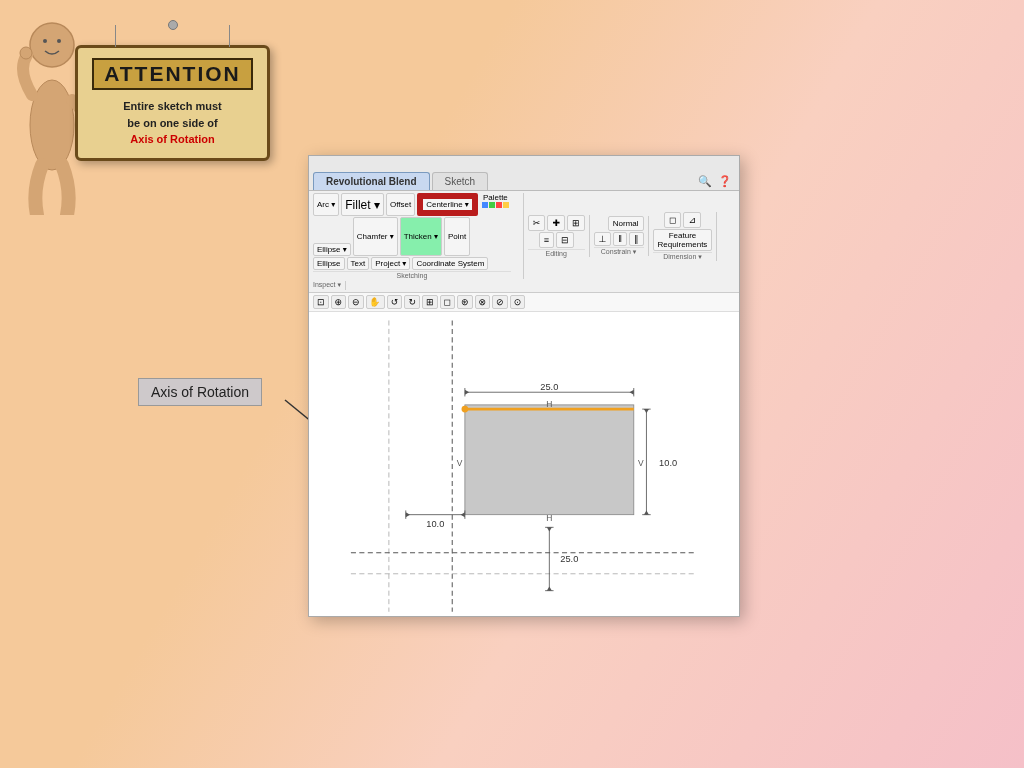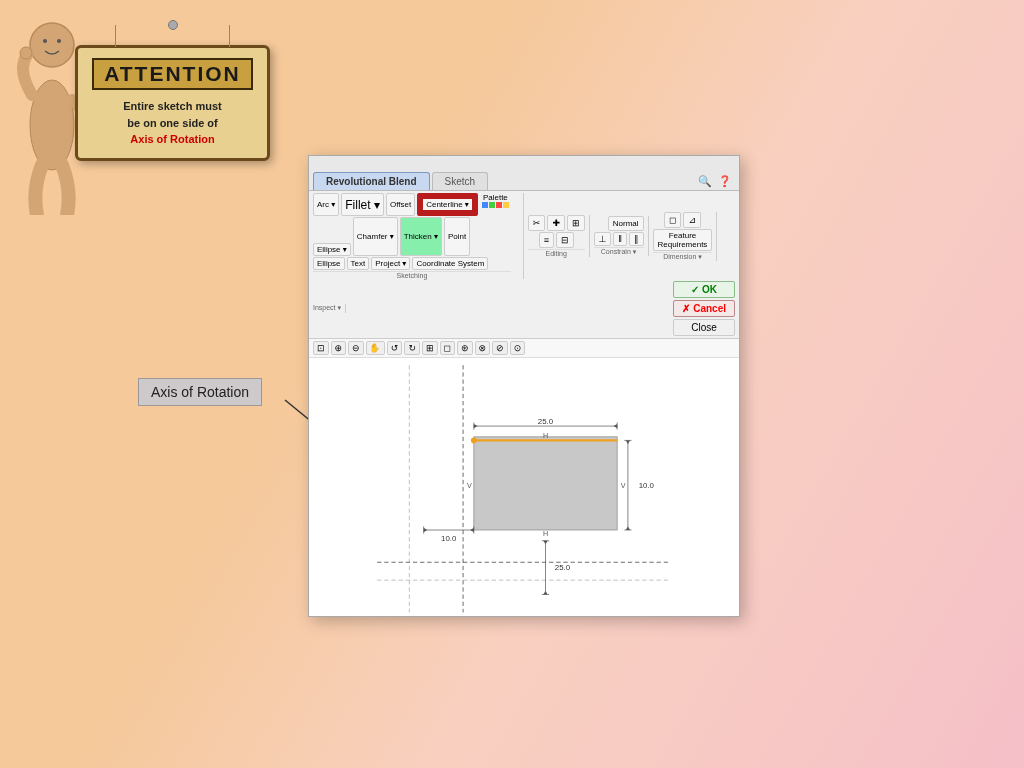--- a/index.html
+++ b/index.html
@@ -157,25 +157,20 @@
         <div style="display:flex;gap:2px;justify-content:center;">
           <button style="font-size:8px;padding:1px 4px;background:#f5f5f5;border:1px solid #ccc;border-radius:2px;cursor:pointer;white-space:nowrap;">Feature<br>Requirements</button>
         </div>
         <div style="font-size:7px;color:#666;text-align:center;border-top:1px solid #ddd;">Dimension ▾</div>
       </div>
 
       <div style="display:flex;flex-direction:column;gap:1px;border-right:1px solid #ccc;padding-right:4px;margin-right:2px;">
         <div style="font-size:7px;color:#666;text-align:center;padding-bottom:1px;">Inspect ▾</div>
       </div>
 
-      <div style="display:flex;flex-direction:column;gap:2px;margin-left:auto;">
-        <button style="font-size:10px;padding:2px 8px;background:#e8f4e8;border:1px solid #88bb88;border-radius:2px;cursor:pointer;color:green;font-weight:bold;">✓ OK</button>
-        <button style="font-size:10px;padding:2px 8px;background:#f4e8e8;border:1px solid #bb8888;border-radius:2px;cursor:pointer;color:red;font-weight:bold;">✗ Cancel</button>
-        <button style="font-size:10px;padding:2px 8px;background:#f0f0f0;border:1px solid #ccc;border-radius:2px;cursor:pointer;">Close</button>
-      </div>
     </div>
   </div>
 
   <div style="background:#f8f8f8;border-bottom:1px solid #ddd;padding:2px 4px;display:flex;gap:2px;flex-wrap:wrap;">
     <button style="font-size:9px;padding:1px 3px;background:#efefef;border:1px solid #ccc;border-radius:2px;cursor:pointer;">⊡</button>
     <button style="font-size:9px;padding:1px 3px;background:#efefef;border:1px solid #ccc;border-radius:2px;cursor:pointer;">⊕</button>
     <button style="font-size:9px;padding:1px 3px;background:#efefef;border:1px solid #ccc;border-radius:2px;cursor:pointer;">⊖</button>
     <button style="font-size:9px;padding:1px 3px;background:#efefef;border:1px solid #ccc;border-radius:2px;cursor:pointer;">✋</button>
     <button style="font-size:9px;padding:1px 3px;background:#efefef;border:1px solid #ccc;border-radius:2px;cursor:pointer;">↺</button>
     <button style="font-size:9px;padding:1px 3px;background:#efefef;border:1px solid #ccc;border-radius:2px;cursor:pointer;">↻</button>

